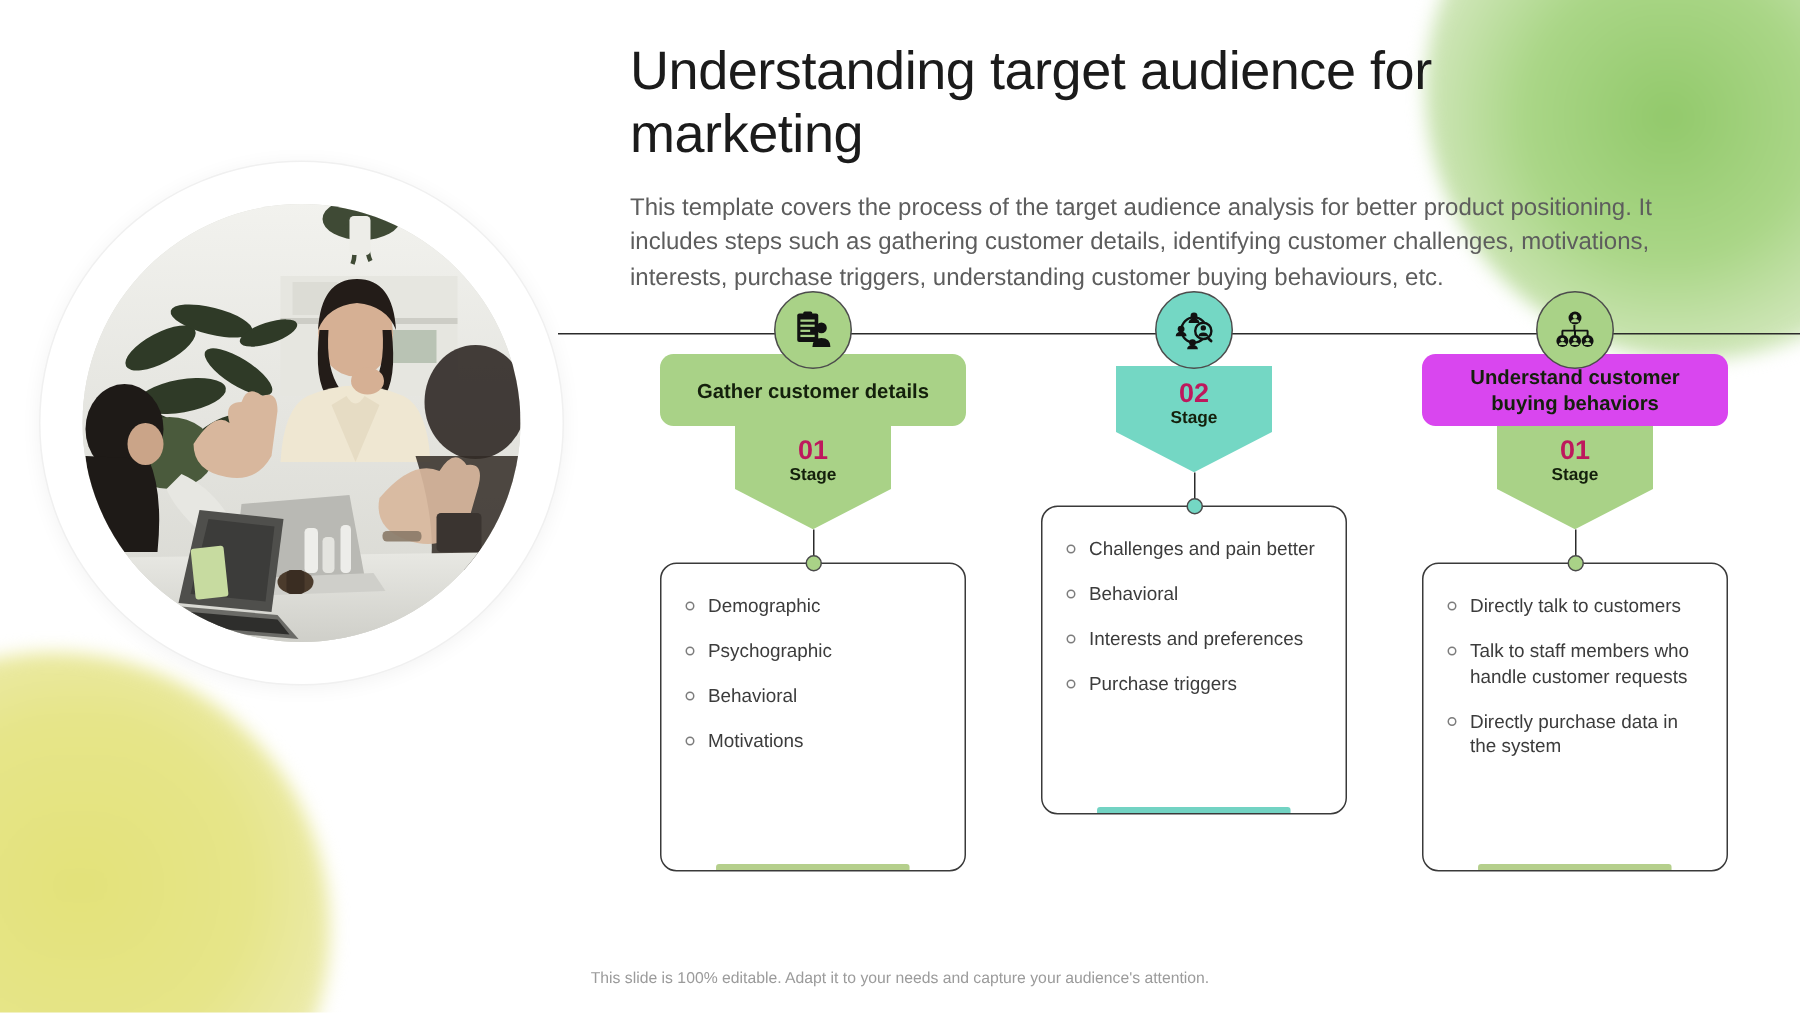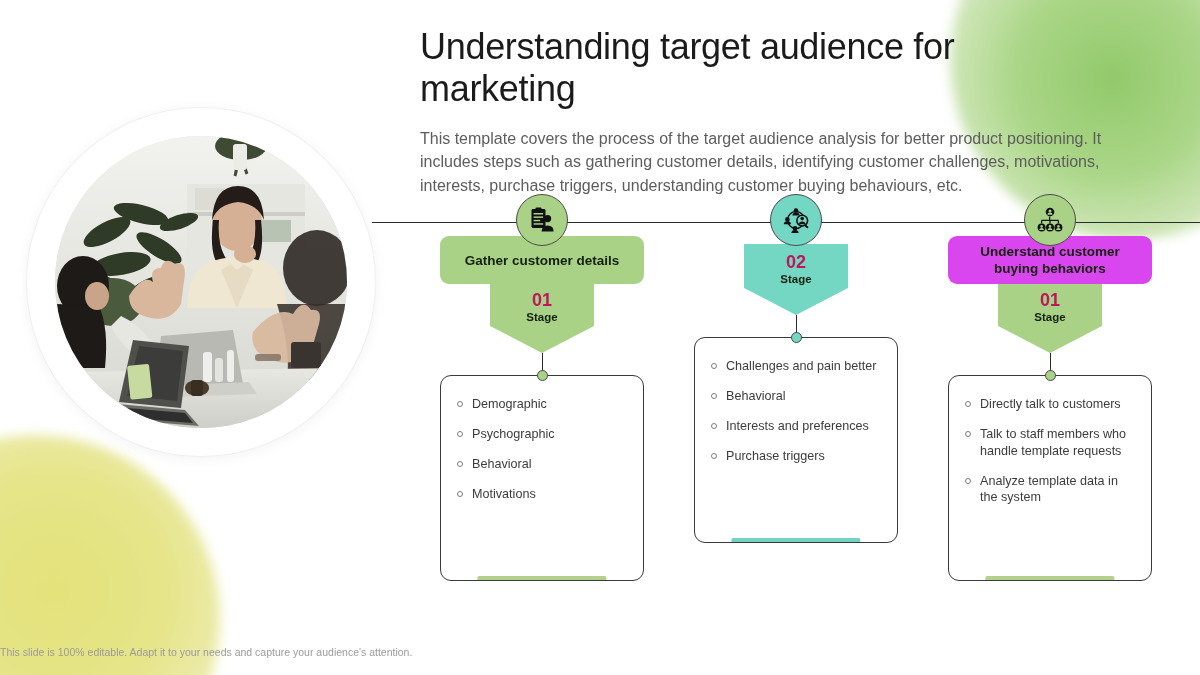--- a/index.html
+++ b/index.html
@@ -186,21 +186,21 @@
     width: 64%;
     height: 4px;
     border-radius: 2px 2px 0 0;
   }
 
   
   .footer {
     position: absolute;
     left: 0; right: 0;
     bottom: 17px;
-    text-align: left;
+    text-align: center;
     font-size: 10.5px;
     color: #9b9b9b;
     z-index: 5;
   }
 </style>
 </head>
 <body>
 
 <div class="blob-green"></div>
 <div class="blob-yellow"></div>
@@ -422,25 +422,25 @@
     <div class="stem"></div>
     <div class="node-dot" style="background:#a9d287"></div>
     <div class="bullet-card">
       <ul class="bullet-list">
         <li class="bullet-item">
           <span class="bullet-marker"></span>
           <span>Directly talk to customers</span>
         </li>
         <li class="bullet-item">
           <span class="bullet-marker"></span>
-          <span>Talk to staff members who handle template requests</span>
-        </li>
-        <li class="bullet-item">
-          <span class="bullet-marker"></span>
-          <span>Analyze template data in the system</span>
+          <span>Talk to staff members who handle customer requests</span>
+        </li>
+        <li class="bullet-item">
+          <span class="bullet-marker"></span>
+          <span>Directly purchase data in the system</span>
         </li>
       </ul>
       <div class="card-accent" style="background:#b5cf8c"></div>
     </div>
   </div>
 
 </div>
 
 <div class="footer">This slide is 100% editable. Adapt it to your needs and capture your audience's attention.</div>
 

